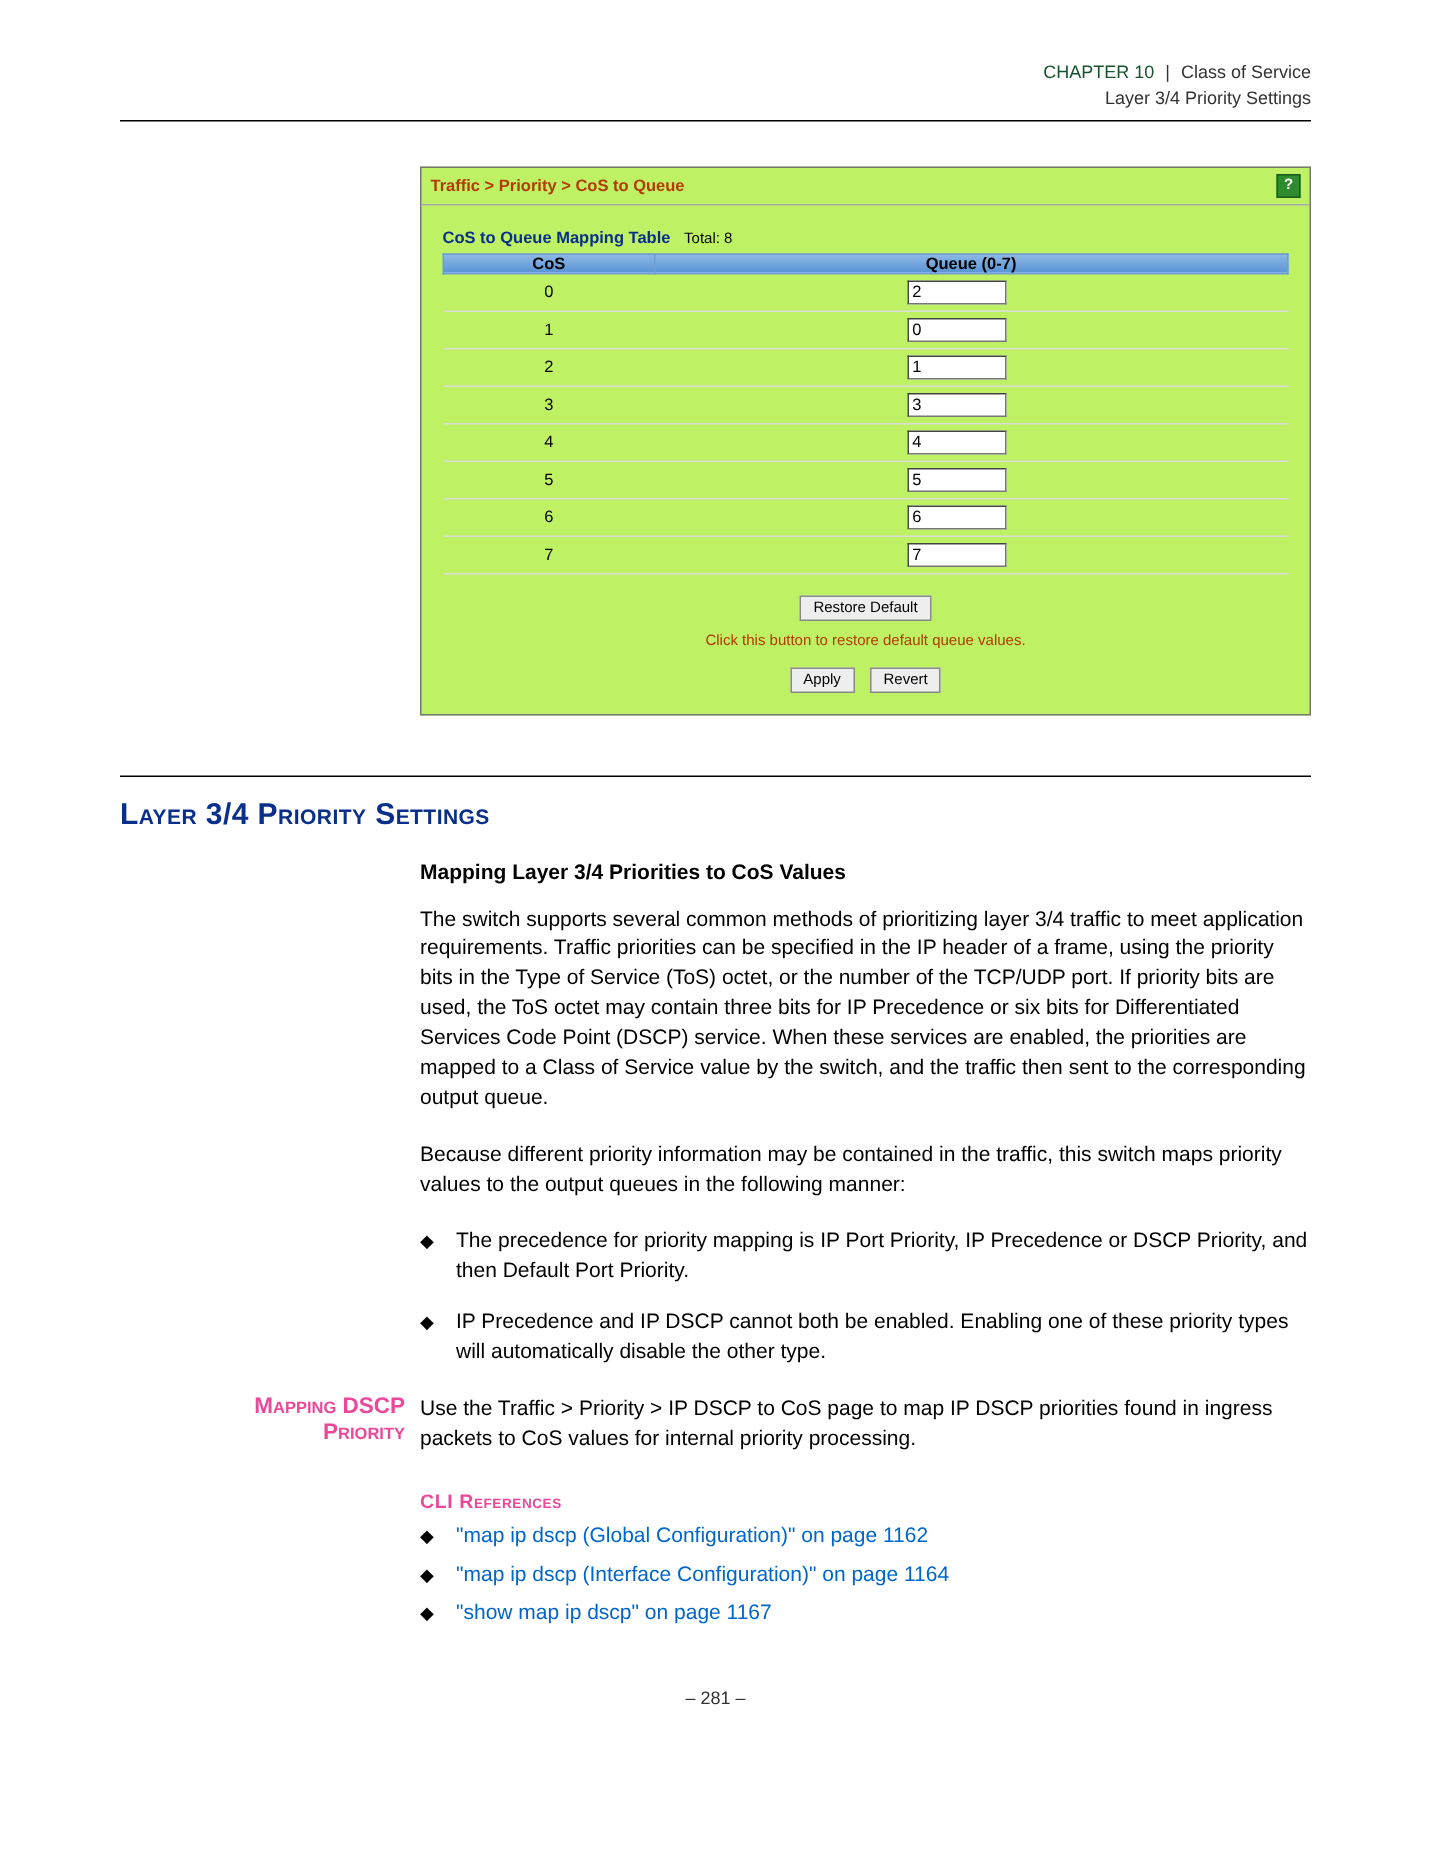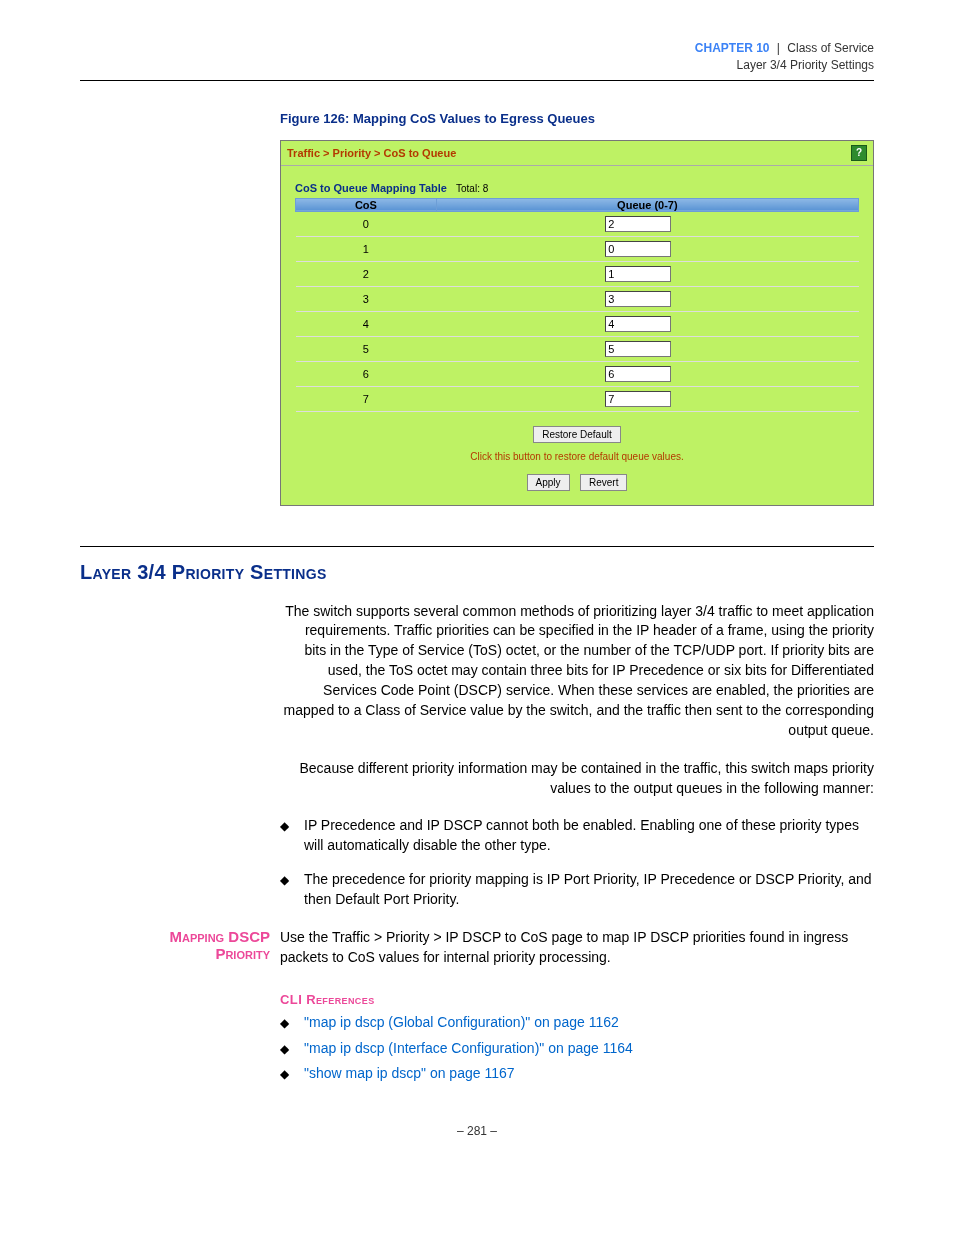--- a/index.html
+++ b/index.html
@@ -16,22 +16,22 @@
   }
   .running-head {
     text-align: right;
     font-size: 12px;
     line-height: 1.4;
     border-bottom: 1px solid #000;
     padding-bottom: 6px;
     margin-bottom: 30px;
   }
   .running-head .chapter {
-    color: #3b82f6;
-    font-weight: bold;
+    color: #14532d;
+    font-weight: normal;
   }
   .running-head .bar {
     color: #333;
     margin: 0 4px;
   }
   .running-head .topic {
     color: #333;
   }
   .running-head .subtopic {
     color: #333;
@@ -166,21 +166,20 @@
   }
   .sub-heading {
     font-weight: bold;
     font-size: 14px;
     margin: 0 0 14px 200px;
   }
   .body-text {
     font-size: 14px;
     line-height: 1.42;
     margin: 0 0 18px 200px;
-    text-align: right;
   }
   ul.diamond {
     list-style: none;
     margin: 0 0 18px 200px;
     padding: 0;
     font-size: 14px;
     line-height: 1.42;
   }
   ul.diamond > li {
     position: relative;
@@ -242,21 +241,20 @@
 
   <div class="running-head">
     <div>
       <span class="chapter">CHAPTER 10</span>
       <span class="bar">|</span>
       <span class="topic">Class of Service</span>
     </div>
     <div class="subtopic">Layer 3/4 Priority Settings</div>
   </div>
 
-  <div class="figure-caption">Figure 126:  Mapping CoS Values to Egress Queues</div>
 
   <div class="figure-wrap">
     <div class="figure">
       <div class="fig-breadcrumb">
         <span class="fig-breadcrumb-text">Traffic &gt; Priority &gt; CoS to Queue</span>
         <span class="help-icon">?</span>
       </div>
       <div class="fig-inner">
         <div class="table-title">
           <span>CoS to Queue Mapping Table</span>
@@ -314,27 +312,28 @@
         </div>
       </div>
     </div>
   </div>
 
   <div class="section-rule"></div>
   <h2 class="section-title">
     <span class="sc">Layer 3/4 Priority Settings</span>
   </h2>
 
+  <div class="sub-heading">Mapping Layer 3/4 Priorities to CoS Values</div>
 
   <p class="body-text">The switch supports several common methods of prioritizing layer 3/4 traffic to meet application requirements. Traffic priorities can be specified in the IP header of a frame, using the priority bits in the Type of Service (ToS) octet, or the number of the TCP/UDP port. If priority bits are used, the ToS octet may contain three bits for IP Precedence or six bits for Differentiated Services Code Point (DSCP) service. When these services are enabled, the priorities are mapped to a Class of Service value by the switch, and the traffic then sent to the corresponding output queue.</p>
   <p class="body-text">Because different priority information may be contained in the traffic, this switch maps priority values to the output queues in the following manner:</p>
 
   <ul class="diamond" id="section-bullets">
+      <li>The precedence for priority mapping is IP Port Priority, IP Precedence or DSCP Priority, and then Default Port Priority.</li>
       <li>IP Precedence and IP DSCP cannot both be enabled. Enabling one of these priority types will automatically disable the other type.</li>
-      <li>The precedence for priority mapping is IP Port Priority, IP Precedence or DSCP Priority, and then Default Port Priority.</li>
     </ul>
 
   <div class="side-heading-row">
     <div class="side-heading">
       <span class="sc">Mapping DSCP</span><br>
       <span class="sc">Priority</span>
     </div>
     <div class="side-body">Use the Traffic &gt; Priority &gt; IP DSCP to CoS page to map IP DSCP priorities found in ingress packets to CoS values for internal priority processing.</div>
   </div>
 

